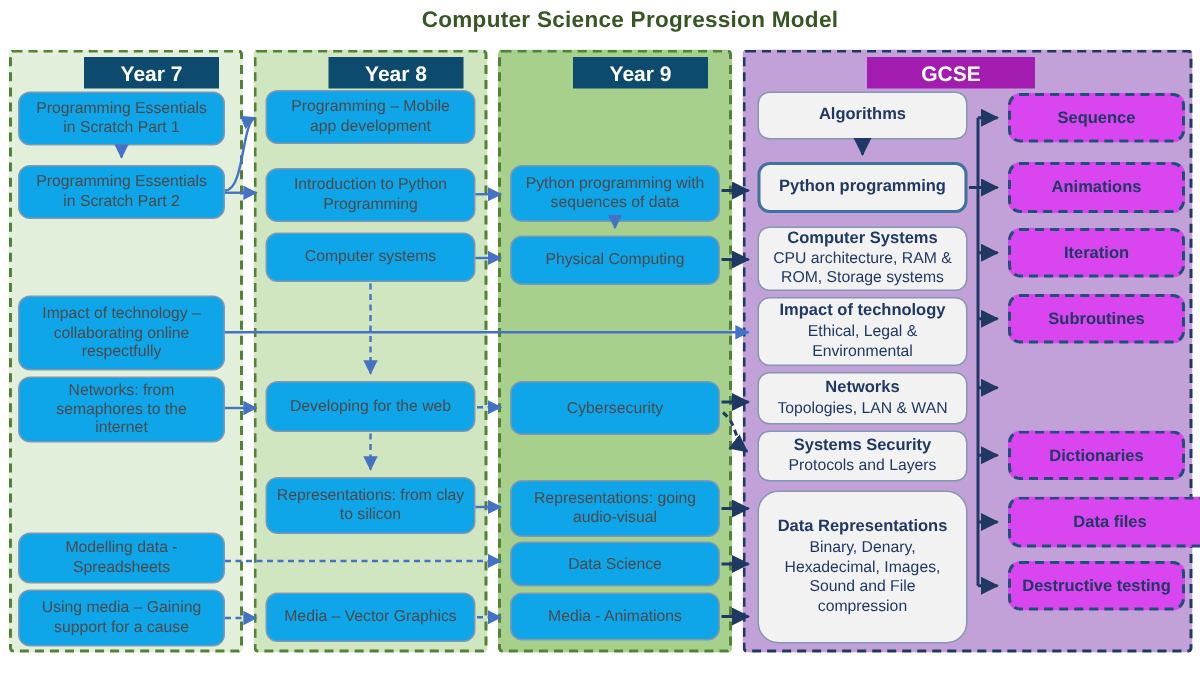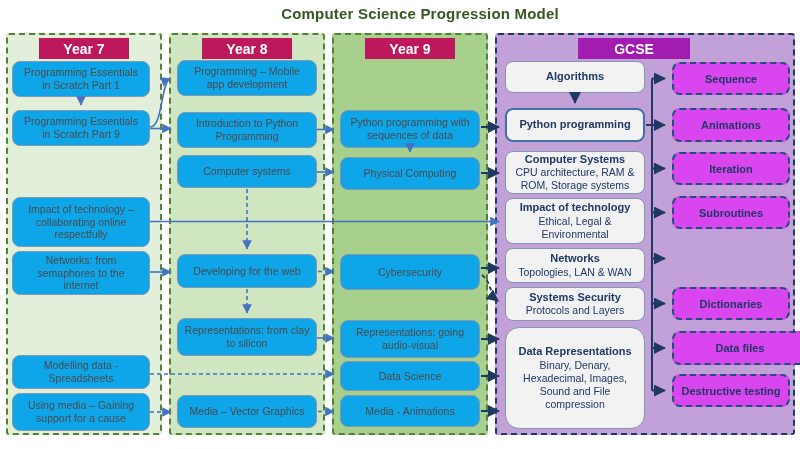--- a/index.html
+++ b/index.html
@@ -7,21 +7,21 @@
           font-family:"Liberation Sans",sans-serif;}
   #title{position:absolute;left:40px;top:5px;width:760px;text-align:center;
          font-size:15px;font-weight:bold;color:#375623;letter-spacing:.2px;}
   .panel{position:absolute;top:33px;height:402px;border:2px dashed #538135;border-radius:3px;box-sizing:border-box;}
   .p-y7{left:6px;width:156px;background:#e2efda;}
   .p-y8{left:169px;width:156px;background:#d0e6c0;}
   .p-y9{left:332px;width:156px;background:#a8d08d;}
   .p-gcse{left:495px;width:300px;background:#c2a0d8;border-color:#1f3864;}
   .hdr{position:absolute;height:21px;display:flex;align-items:center;justify-content:center;
        color:#ffffff;font-size:14px;font-weight:bold;}
-  .hdr-green{background:#be185d;}
+  .hdr-green{background:#0c4a6e;margin-left:17px;}
   .hdr-purple{background:#a21caf;}
   .box{position:absolute;background:#0ea5e9;border:1px solid #8497b0;border-radius:8px;
        box-sizing:border-box;display:flex;align-items:center;justify-content:center;
        text-align:center;font-size:10.5px;line-height:1.2;color:#4a4a4a;padding:2px 6px;}
   .gbox{position:absolute;background:#f2f2f2;border:1px solid #8497b0;border-radius:8px;
         box-sizing:border-box;display:flex;flex-direction:column;align-items:center;justify-content:center;
         text-align:center;font-size:10.5px;line-height:1.25;color:#1f3864;padding:2px 6px;}
   .gbox .gtitle{font-weight:bold;font-size:11px;}
   .gbox.strong{border:2px solid #41719c;}
   .skill{position:absolute;background:#d946ef;border:2px dashed #1f4e79;border-radius:8px;
@@ -39,21 +39,21 @@
   <div class="panel p-y8"></div>
   <div class="panel p-y9"></div>
   <div class="panel p-gcse"></div>
 
   <div class="hdr hdr-green" style="left:39px;top:38px;width:90px">Year 7</div>
   <div class="hdr hdr-green" style="left:202px;top:38px;width:90px">Year 8</div>
   <div class="hdr hdr-green" style="left:365px;top:38px;width:90px">Year 9</div>
   <div class="hdr hdr-purple" style="left:578px;top:38px;width:112px">GCSE</div>
 
   <div class="box" style="left:12px;top:61px;width:138px;height:36px">Programming Essentials in Scratch Part 1</div>
-  <div class="box" style="left:12px;top:110px;width:138px;height:36px">Programming Essentials in Scratch Part 9</div>
+  <div class="box" style="left:12px;top:110px;width:138px;height:36px">Programming Essentials in Scratch Part 2</div>
   <div class="box" style="left:12px;top:197px;width:138px;height:50px">Impact of technology – collaborating online respectfully</div>
   <div class="box" style="left:12px;top:251px;width:138px;height:44px">Networks: from semaphores to the internet</div>
   <div class="box" style="left:12px;top:355px;width:138px;height:34px">Modelling data - Spreadsheets</div>
   <div class="box" style="left:12px;top:393px;width:138px;height:38px">Using media – Gaining support for a cause</div>
 
   <div class="box" style="left:177px;top:60px;width:140px;height:36px">Programming – Mobile app development</div>
   <div class="box" style="left:177px;top:112px;width:140px;height:36px">Introduction to Python Programming</div>
   <div class="box" style="left:177px;top:155px;width:140px;height:33px">Computer systems</div>
   <div class="box" style="left:177px;top:254px;width:140px;height:34px">Developing for the web</div>
   <div class="box" style="left:177px;top:318px;width:140px;height:38px">Representations: from clay to silicon</div>

